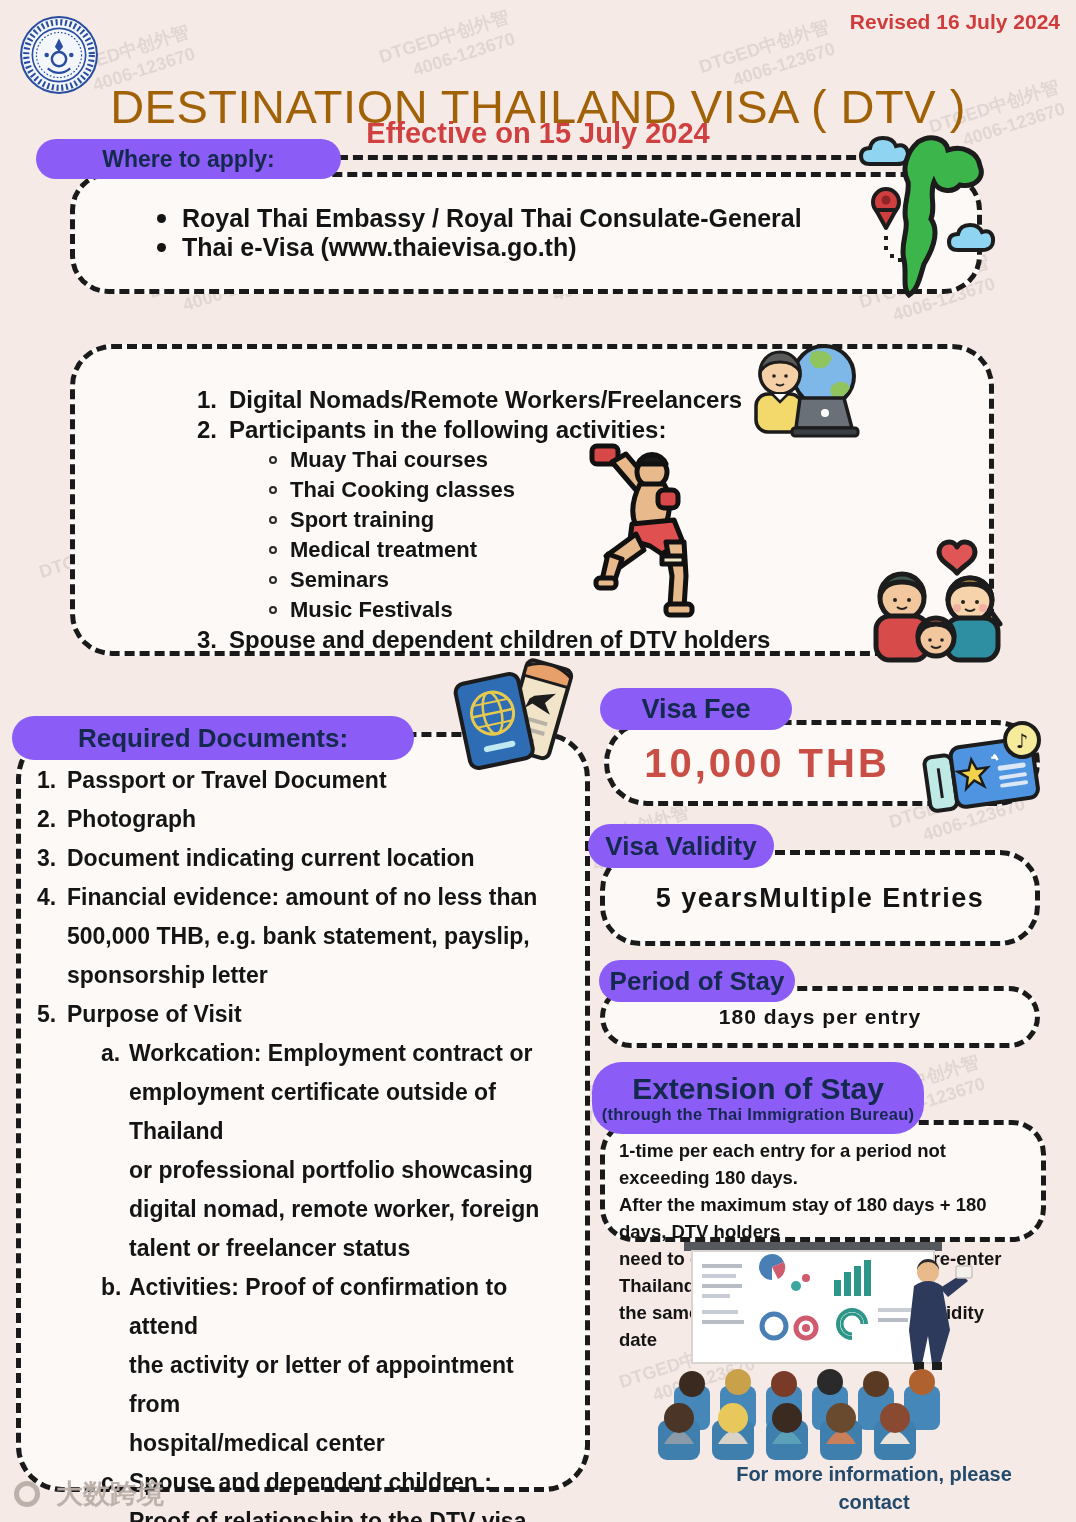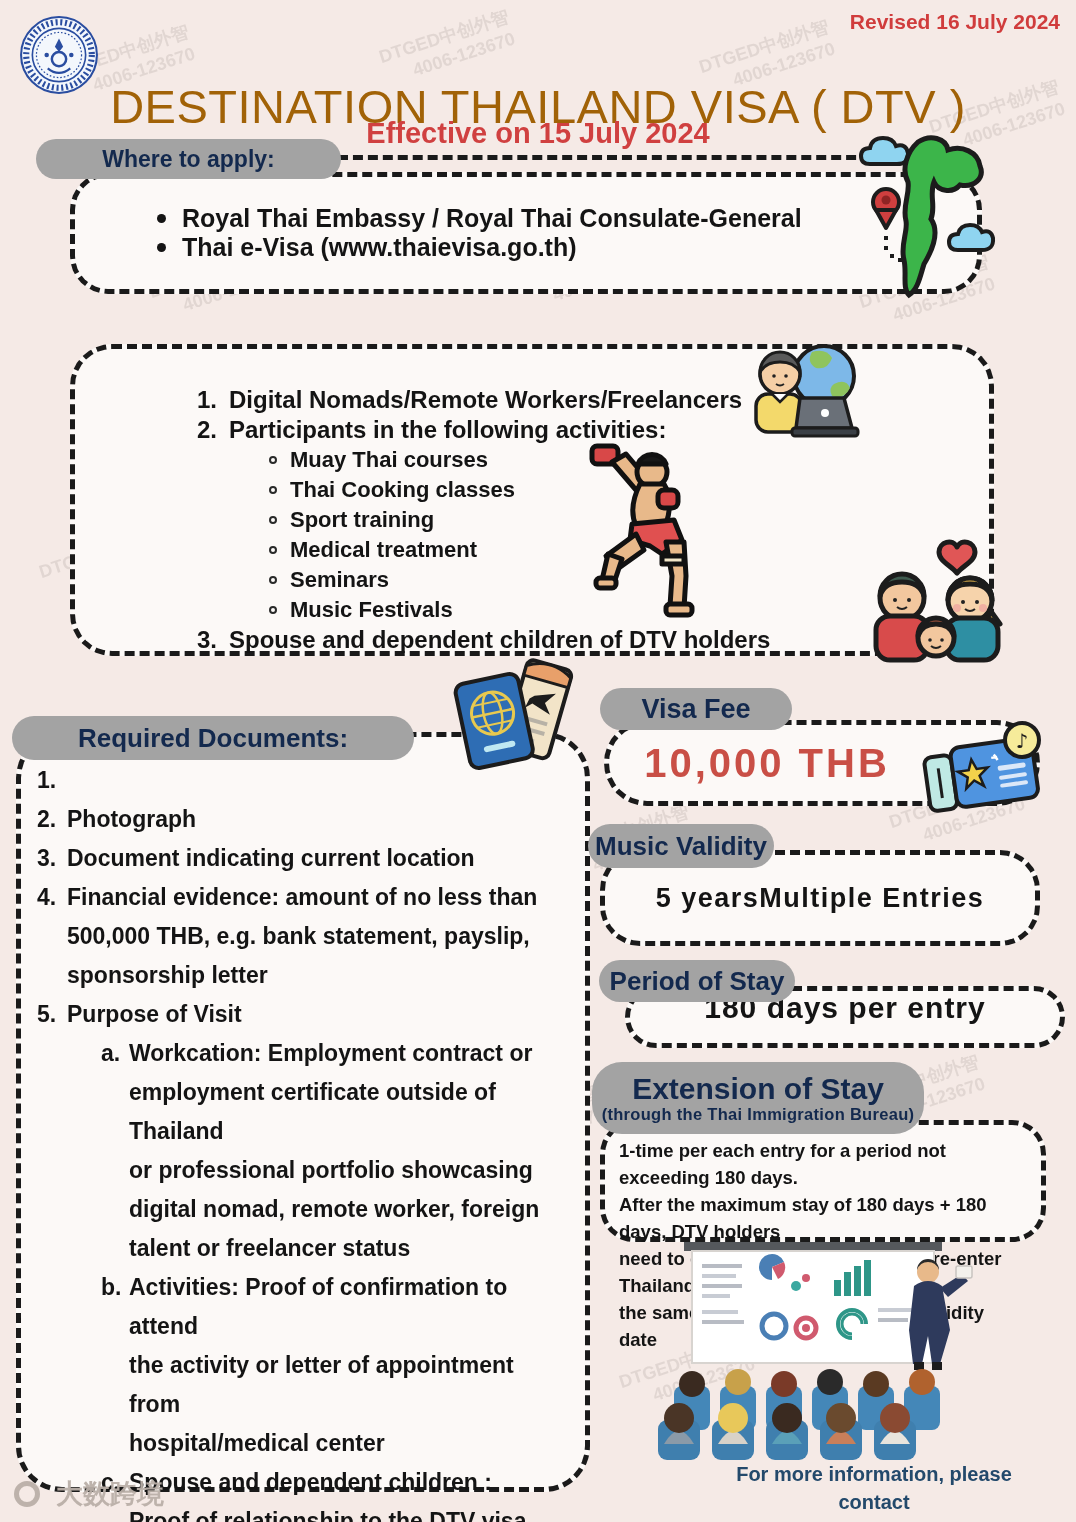--- a/index.html
+++ b/index.html
@@ -17,21 +17,21 @@
 
   
   .revised { position:absolute; top:10px; right:16px; font-size:21px; font-weight:bold; color:#d03c3c; z-index:6; }
   .seal { position:absolute; left:18px; top:14px; width:82px; height:82px; z-index:6; }
   .title { position:absolute; top:48px; left:0; width:100%; text-align:center;
            font-size:47px; font-weight:400; letter-spacing:0.5px; color:#a16207; z-index:6;margin-top:31px; }
   .subtitle { position:absolute; top:117px; left:0; width:100%; text-align:center;
               font-size:29px; font-weight:bold; color:#d04040; z-index:6; }
 
   
-  .pill { position:absolute; background:#a3a3a3; color:#13294e; font-weight:bold;
+  .pill { position:absolute; background:#8b5cf6; color:#13294e; font-weight:bold;
           display:flex; align-items:center; justify-content:center; border-radius:26px; z-index:8; }
   .dashed-box { position:absolute; background:#fcf9f7; border:5px dashed #1a1a1a; z-index:6; }
   .icon-abs { position:absolute; z-index:9; }
 
   
   .pill-where { left:36px; top:139px; width:305px; height:40px; font-size:23px; }
   .where-connector { position:absolute; left:338px; top:155px; width:548px; border-top:5px dashed #1a1a1a; z-index:6; }
   .box-where { left:70px; top:172px; width:912px; height:122px; border-radius:38px;
                display:flex; flex-direction:column; justify-content:center; gap:0; padding-left:82px; }
   .apply-item { display:flex; align-items:center; gap:16px; font-size:25px; font-weight:bold; }
@@ -63,23 +63,23 @@
              display:flex; align-items:center; justify-content:center; padding-right:110px; }
   .fee-value { font-size:40px; font-weight:800; color:#c94f46; letter-spacing:3px; }
   .ticket-icon { left:918px; top:720px; width:132px; height:102px; }
 
   .pill-validity { left:588px; top:824px; width:186px; height:44px; font-size:26px; }
   .box-validity { left:600px; top:850px; width:440px; height:96px; border-radius:40px;
                   display:flex; align-items:center; justify-content:center;
                   font-size:27px; font-weight:bold; letter-spacing:1.5px; line-height:36px; }
 
   .pill-period { left:599px; top:960px; width:196px; height:42px; font-size:26px; }
-  .box-period { left:625px; top:986px; width:440px; height:62px; border-radius:32px;
-                display:flex; align-items:flex-start; justify-content:center;
-                font-size:30px; font-weight:bold; letter-spacing:1px; }
+  .box-period { left:600px; top:986px; width:440px; height:62px; border-radius:32px;
+                display:flex; align-items:center; justify-content:center;
+                font-size:21px; font-weight:bold; letter-spacing:1px; }
 
   .pill-ext { left:592px; top:1062px; width:332px; height:72px; font-size:30px;
               flex-direction:column; line-height:1.1; border-radius:30px; }
   .pill-ext .sub { font-size:16.5px; letter-spacing:0.3px; }
   .box-ext { left:600px; top:1120px; width:446px; height:122px; border-radius:34px;
              padding:12px 14px; font-size:18.5px; font-weight:bold; line-height:27px; white-space:pre-line; }
 
   .seminar { left:656px; top:1238px; width:356px; height:222px; z-index:6; }
 
   .footer-contact { position:absolute; left:700px; top:1460px; width:348px; text-align:center;
@@ -275,20 +275,21 @@
       <line x1="21" y1="55" x2="63" y2="55" stroke="#e8c94f" stroke-width="2.5"></line>
       <line x1="24" y1="44" x2="60" y2="44" stroke="#e8c94f" stroke-width="2"></line>
       <line x1="24" y1="66" x2="60" y2="66" stroke="#e8c94f" stroke-width="2"></line>
       <rect x="26" y="86" width="32" height="6" rx="3" fill="#bfe8f2"></rect>
     </g>
   </svg>
 
   <div class="dashed-box box-required">
     <div class="req-row">
       <span class="req-num">1.</span>
+      <span class="req-text">Passport or Travel Document</span>
     </div>
     <div class="req-row">
       <span class="req-num">2.</span>
       <span class="req-text">Photograph</span>
     </div>
     <div class="req-row">
       <span class="req-num">3.</span>
       <span class="req-text">Document indicating current location</span>
     </div>
     <div class="req-row">
@@ -337,21 +338,21 @@
       <polygon points="55,38 59,48 70,48 61,55 64,66 55,59 46,66 49,55 40,48 51,48" fill="#f2d24b" stroke="#1c1c1c" stroke-width="2.5"></polygon>
       <path d="M78 36 l3 6 m-6 -3 l6 0" stroke="#fff" stroke-width="2.5"></path>
       <rect x="80" y="48" width="28" height="5" rx="2" fill="#dce8f8"></rect>
       <rect x="80" y="58" width="28" height="4" rx="2" fill="#dce8f8"></rect>
       <rect x="80" y="66" width="28" height="4" rx="2" fill="#dce8f8"></rect>
     </g>
     <circle cx="104" cy="20" r="17" fill="#f6eb9a" stroke="#1c1c1c" stroke-width="4"></circle>
     <text x="104" y="28" font-family="'DejaVu Sans',sans-serif" font-size="20" font-weight="bold" text-anchor="middle" fill="#1c1c1c">♪</text>
   </svg>
 
-  <div class="pill pill-validity">Music Validity</div>
+  <div class="pill pill-validity">Visa Validity</div>
   <div class="dashed-box box-validity">
     <span>5 years</span>
     <span>Multiple Entries</span>
   </div>
 
   <div class="pill pill-period">Period of Stay</div>
   <div class="dashed-box box-period">
     <span>180 days per entry</span>
   </div>
 

